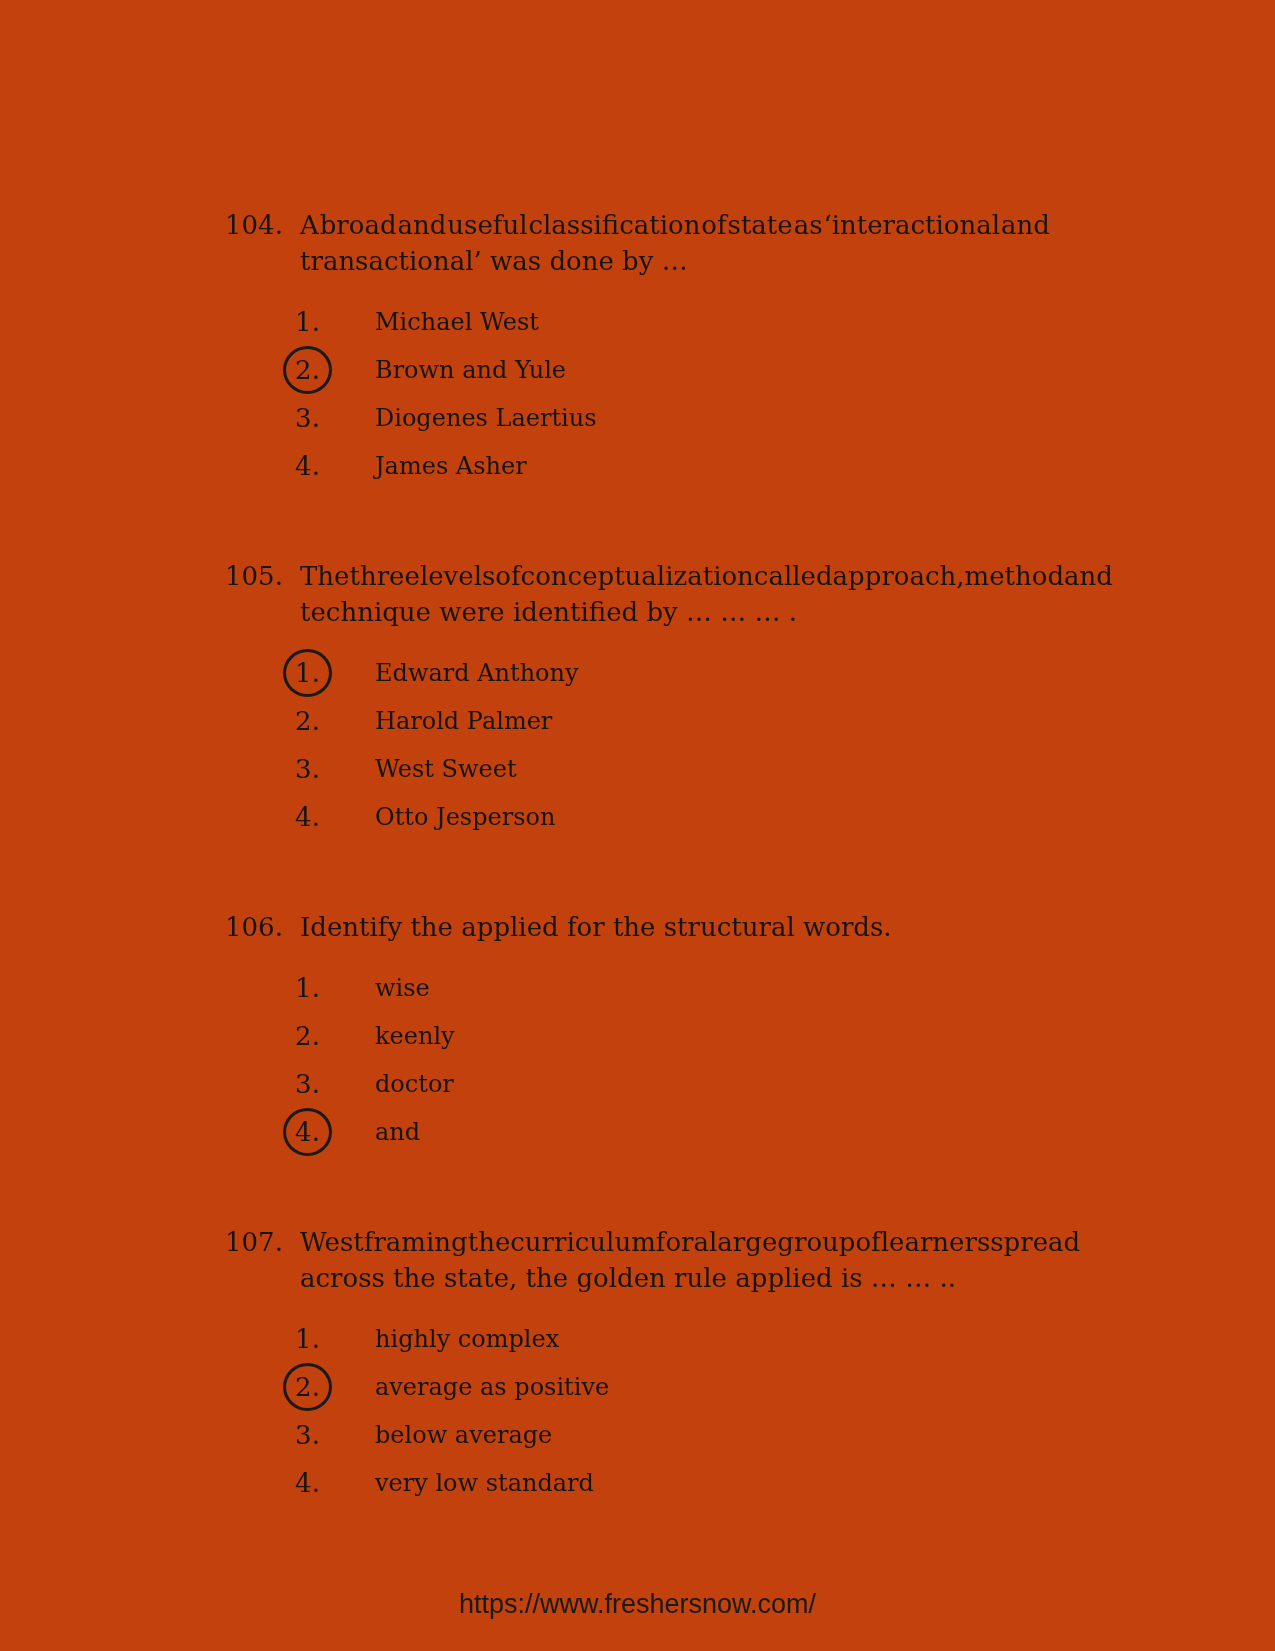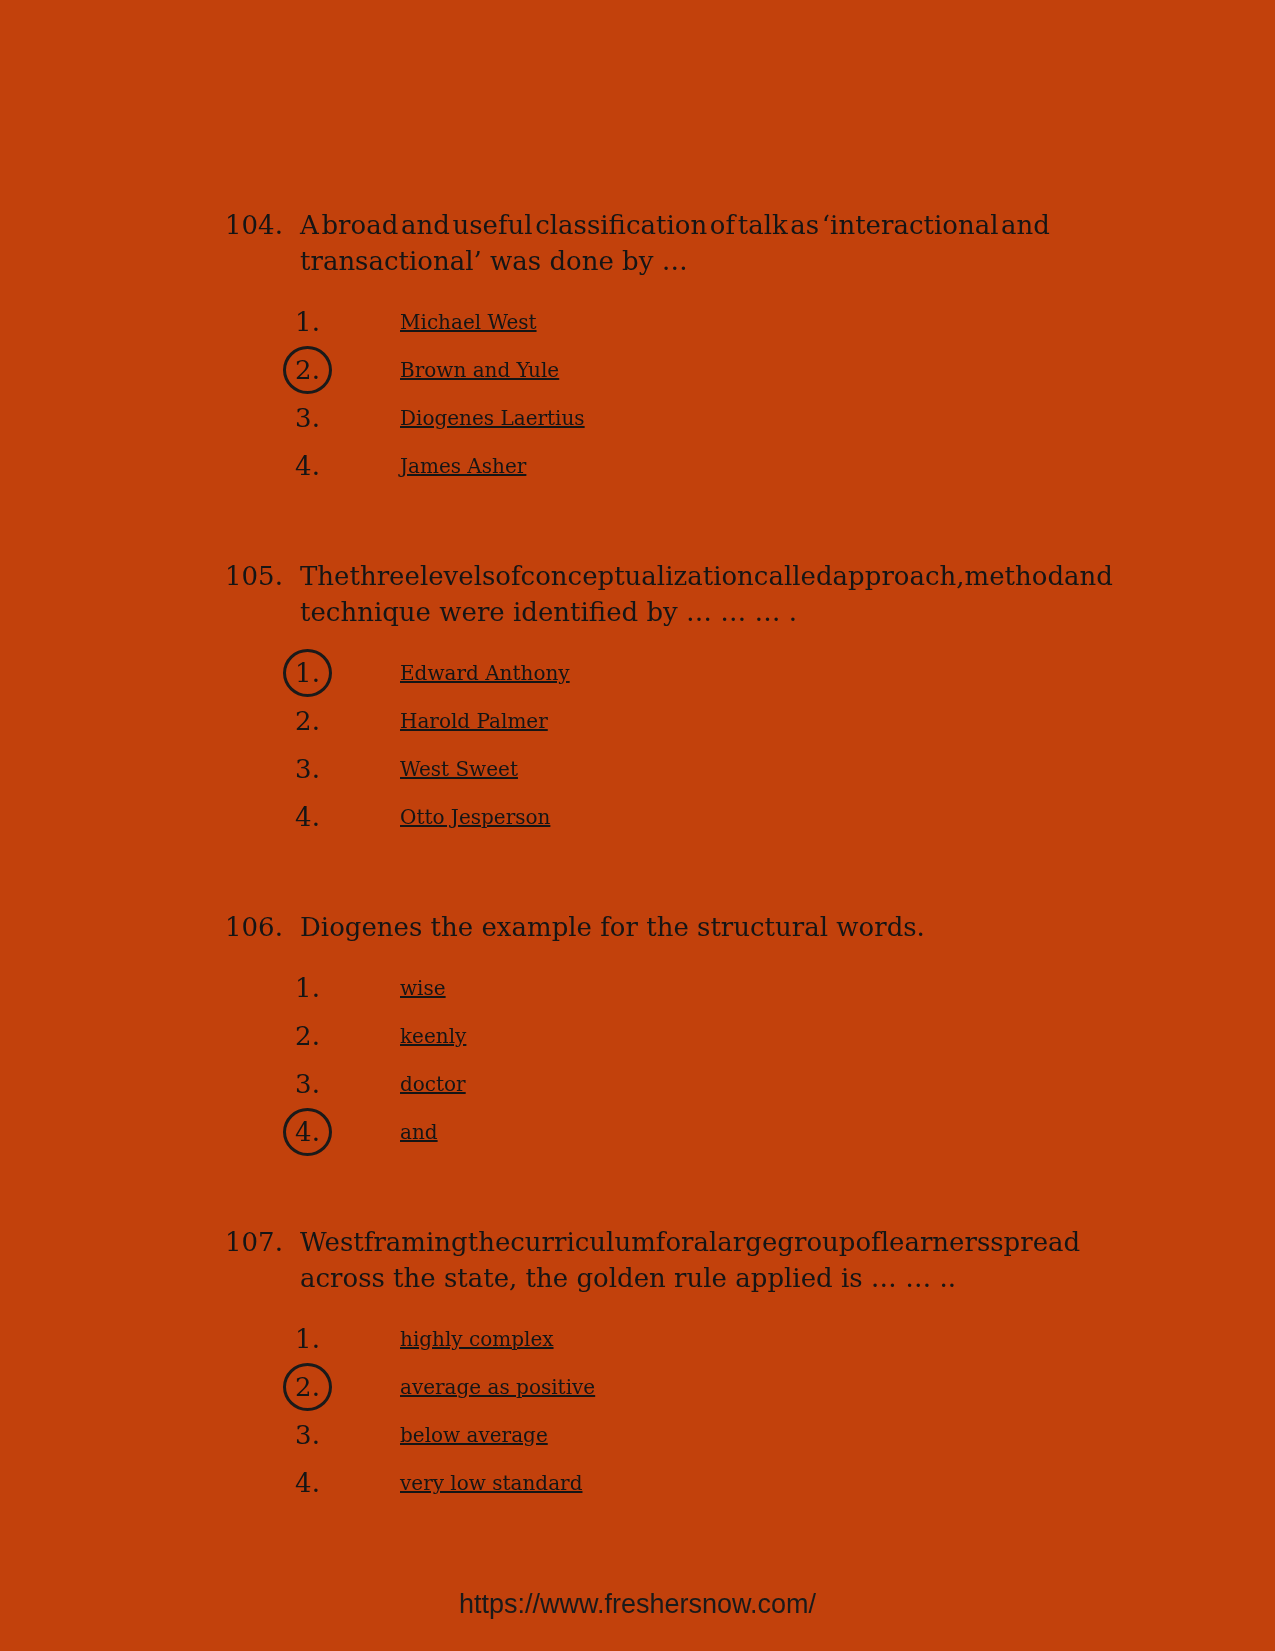--- a/index.html
+++ b/index.html
@@ -56,25 +56,24 @@
     flex: 0 0 49px;
     display: flex;
     align-items: center;
     justify-content: center;
     font-size: 26px;
     border: 3px solid transparent;
     border-radius: 50%;
   }
   .opt-num.circled { border-color: #1a1a1a; }
   .opt-label {
-    margin-left: 68px;
-    font-size: 20px;
+    margin-left: 43px;
+    font-size: 24px;
     line-height: 36px;
     white-space: nowrap;
-    text-decoration: underline;
   }
   .footer {
     position: absolute;
     top: 1586px;
     left: 0;
     width: 1275px;
     text-align: center;
     font-family: "Liberation Sans", sans-serif;
     font-size: 27px;
     line-height: 36px;
@@ -90,21 +89,21 @@
     <div class="question">
       <div class="q-num">104.</div>
       <div class="q-body">
         <div class="q-line justify">
             <span>A</span>
             <span>broad</span>
             <span>and</span>
             <span>useful</span>
             <span>classification</span>
             <span>of</span>
-            <span>talk</span>
+            <span>state</span>
             <span>as</span>
             <span>‘interactional</span>
             <span>and</span>
           </div>
         <div class="q-line">transactional’ was done by …</div>
         <div class="options">
           <div class="opt-row">
             <div class="opt-num">1.</div>
             <div class="opt-label">Michael West</div>
           </div>
@@ -156,21 +155,21 @@
             <div class="opt-num">4.</div>
             <div class="opt-label">Otto Jesperson</div>
           </div>
         </div>
       </div>
     </div>
 
     <div class="question">
       <div class="q-num">106.</div>
       <div class="q-body">
-        <div class="q-line">Diogenes the example for the structural words.</div>
+        <div class="q-line">Identify the applied for the structural words.</div>
         <div class="options">
           <div class="opt-row">
             <div class="opt-num">1.</div>
             <div class="opt-label">wise</div>
           </div>
           <div class="opt-row">
             <div class="opt-num">2.</div>
             <div class="opt-label">keenly</div>
           </div>
           <div class="opt-row">

